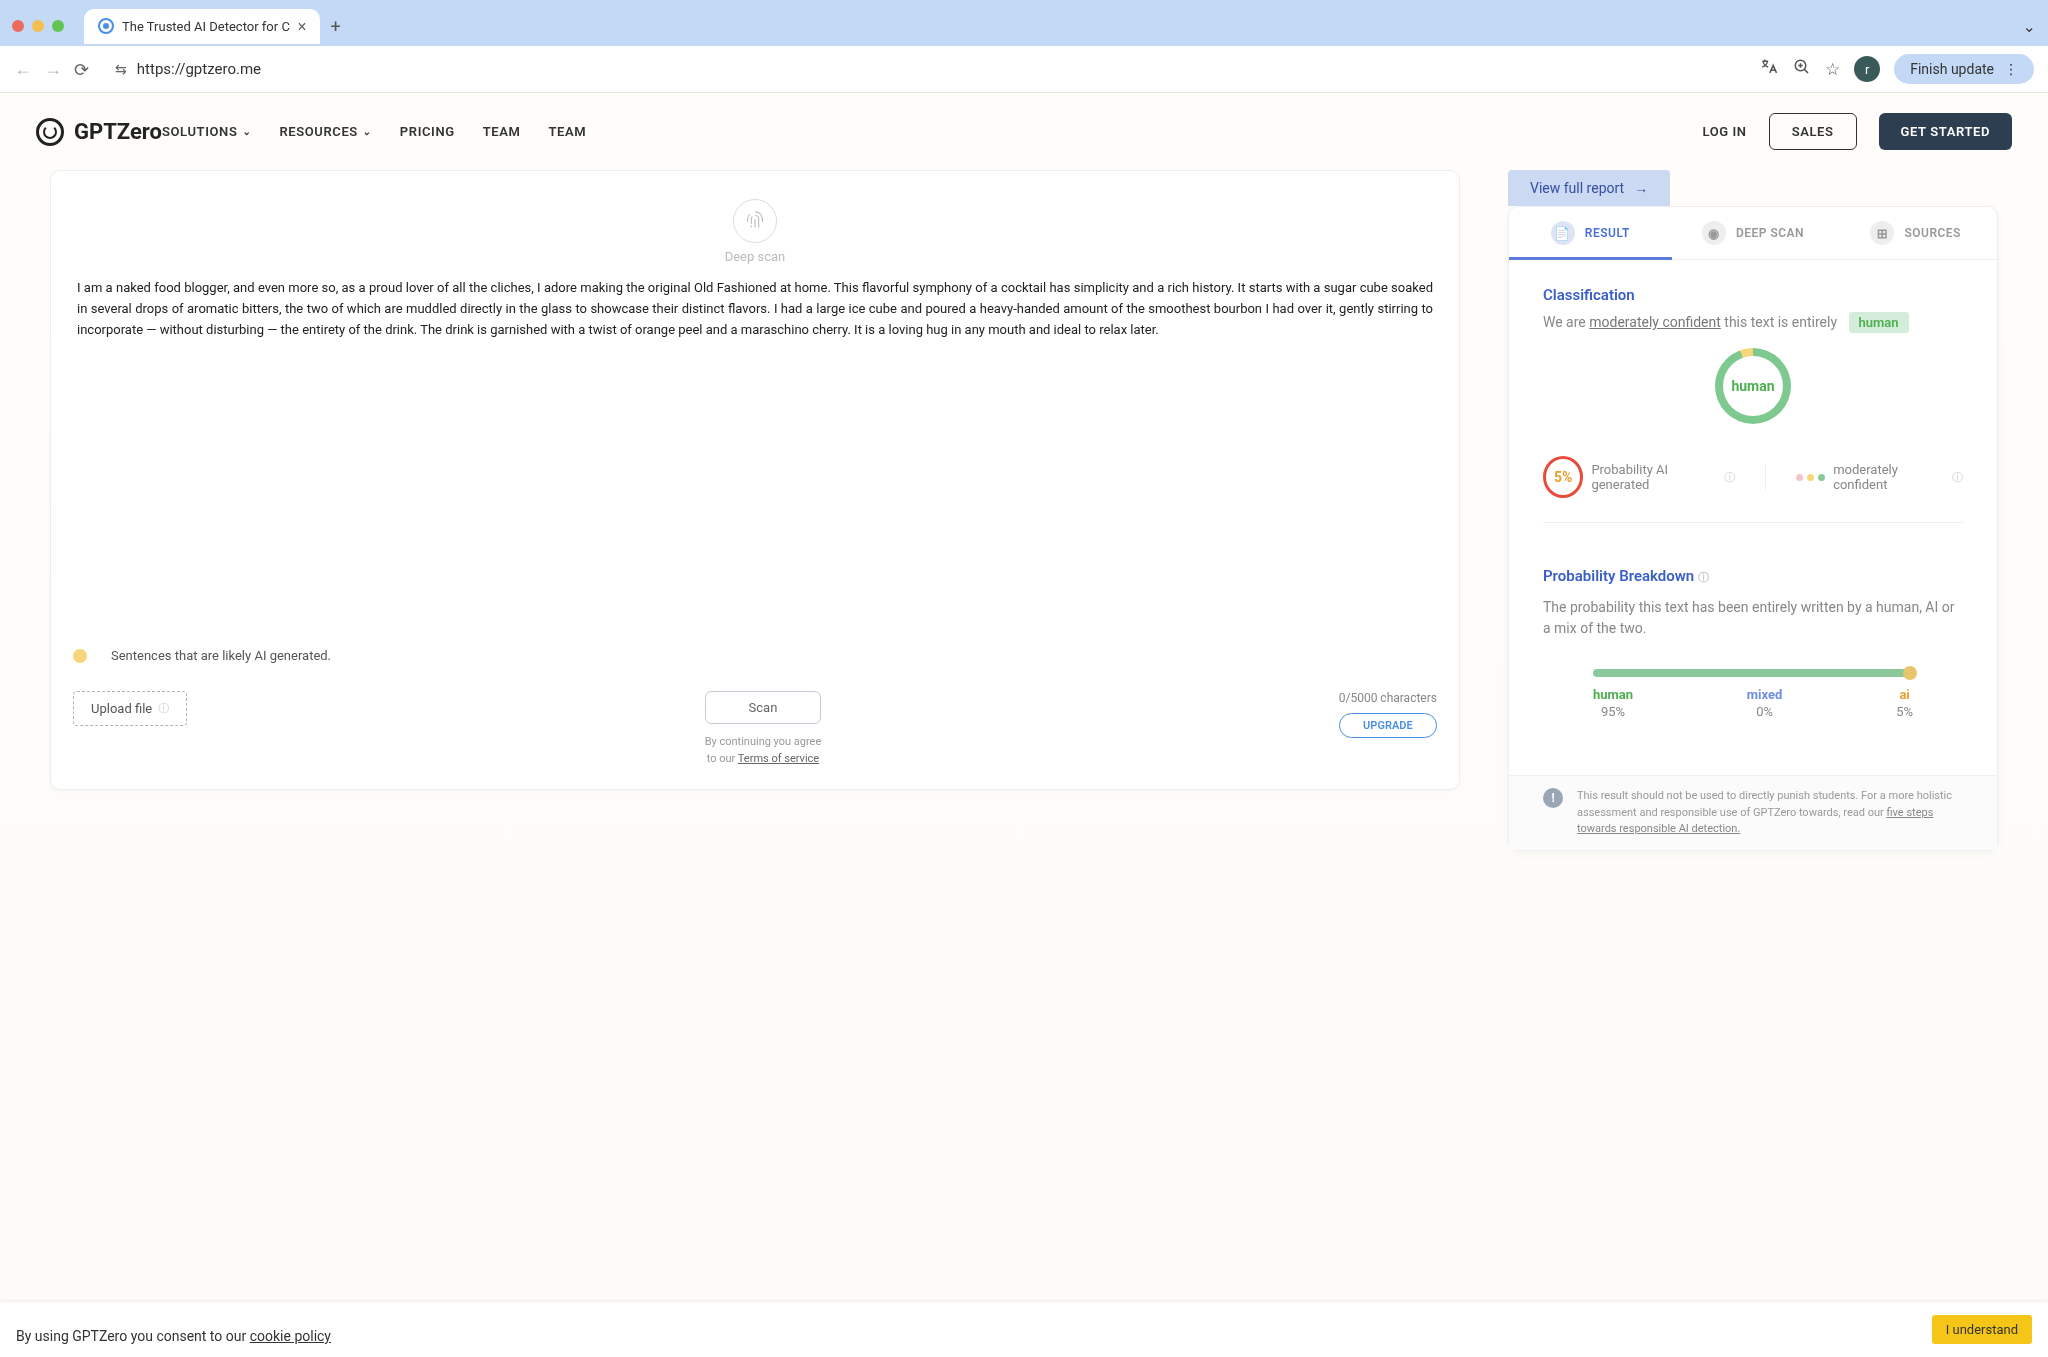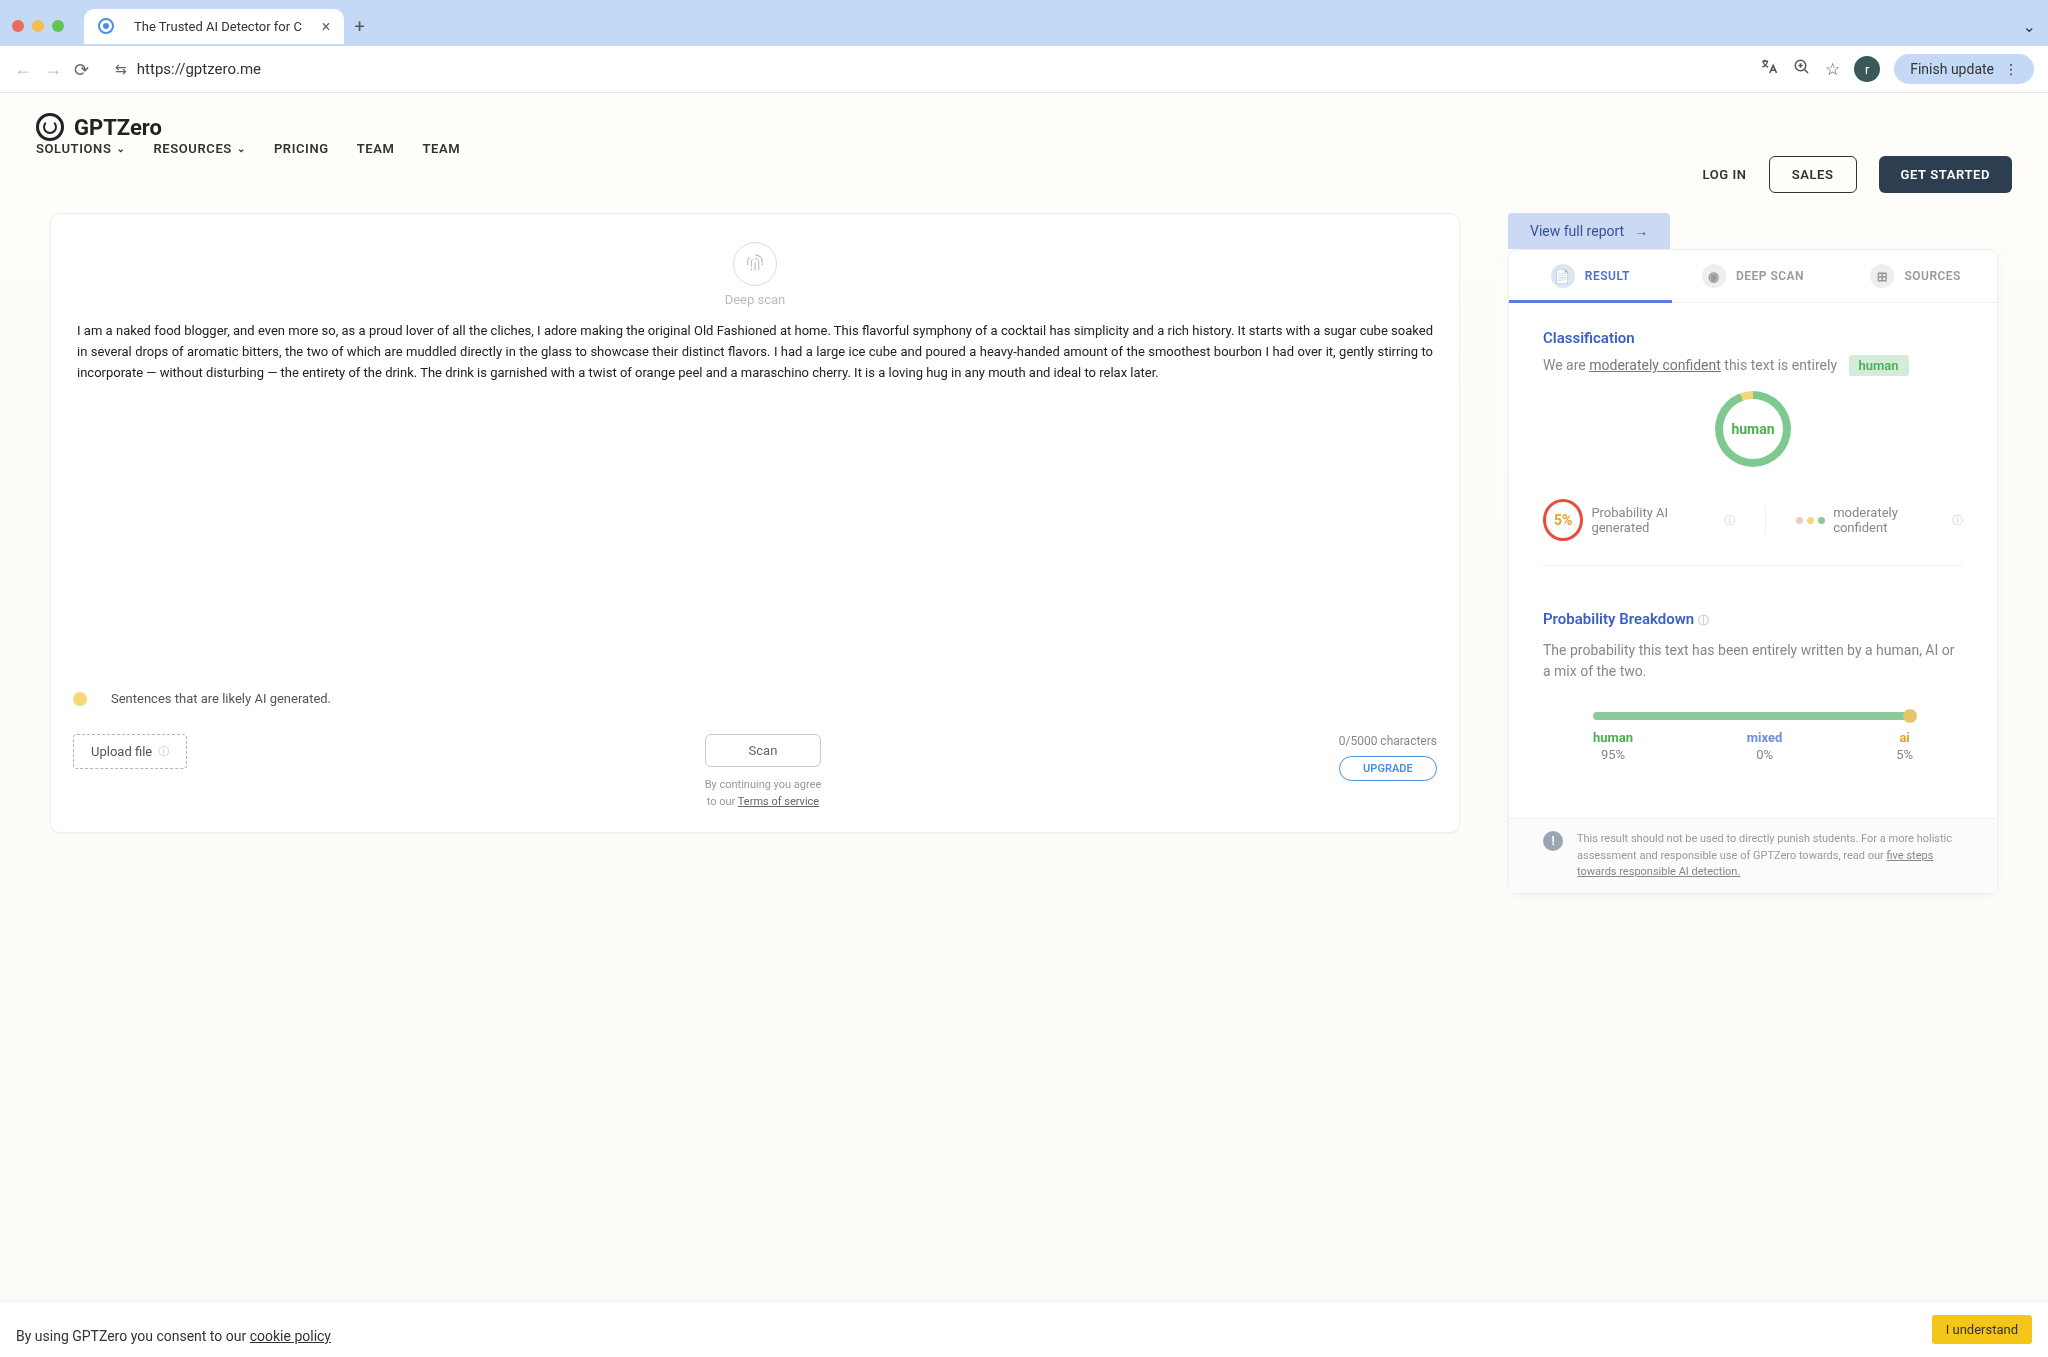--- a/index.html
+++ b/index.html
@@ -6,41 +6,41 @@
 body { font-family: -apple-system, BlinkMacSystemFont, "Segoe UI", Roboto, sans-serif; background: #fff; overflow-x: hidden; }
 
 
 .browser-chrome { background: #c4d9f5; }
 .tab-strip { display: flex; align-items: center; padding: 6px 12px 0; height: 46px; }
 .traffic-lights { display: flex; gap: 8px; margin-right: 20px; }
 .traffic-lights span { width: 12px; height: 12px; border-radius: 50%; }
 .tl-red { background: #ed6a5e; }
 .tl-yellow { background: #f5bf4f; }
 .tl-green { background: #61c554; }
-.tab { background: #fff; border-radius: 10px 10px 0 0; padding: 8px 14px; display: flex; align-items: center; gap: 20px; min-width: 230px; }
+.tab { background: #fff; border-radius: 10px 10px 0 0; padding: 8px 14px; display: flex; align-items: center; gap: 8px; min-width: 230px; }
 .tab-favicon { width: 16px; height: 16px; border-radius: 50%; border: 2px solid #4a90e2; position: relative; }
 .tab-favicon::after { content: ""; position: absolute; inset: 3px; border-radius: 50%; background: #4a90e2; }
 .tab-title { font-size: 13px; color: #333; flex: 1; white-space: nowrap; overflow: hidden; text-overflow: ellipsis; }
 .tab-close { color: #666; font-size: 16px; }
 .new-tab { margin-left: 10px; color: #555; font-size: 18px; }
 .tab-overflow { margin-left: auto; color: #444; }
 
 .toolbar { background: #fff; display: flex; align-items: center; padding: 8px 14px; gap: 12px; border-bottom: 1px solid #e3e3e3; }
 .nav-ico { color: #666; font-size: 18px; }
 .nav-ico.disabled { color: #bbb; }
 .url-bar { flex: 1; display: flex; align-items: center; gap: 10px; padding: 6px 14px; border-radius: 20px; background: #fff; }
 .url-text { font-size: 15px; color: #333; }
 .toolbar-right { display: flex; align-items: center; gap: 14px; }
 .toolbar-right .ico { color: #555; font-size: 17px; }
 .avatar-chip { width: 26px; height: 26px; border-radius: 50%; background: #3a5a5a; color: #fff; display: flex; align-items: center; justify-content: center; font-size: 13px; }
 .finish-update { background: #c4d9f5; padding: 7px 16px; border-radius: 18px; font-size: 14px; color: #333; display: flex; align-items: center; gap: 10px; }
 
 
 .app { min-height: calc(100vh - 90px); background: linear-gradient(180deg, #fefdf9 0%, #fcfbf7 100%); position: relative; }
-.app-header { display: flex; padding: 20px 36px; flex-direction: column; }
+.app-header { display: flex; padding: 20px 36px; }
 .logo { display: flex; align-items: center; gap: 10px; font-size: 22px; font-weight: 700; color: #222; }
 .logo-mark { width: 28px; height: 28px; border: 3px solid #222; border-radius: 50%; position: relative; }
 .logo-mark::after { content: ""; position: absolute; inset: 4px; border: 2px solid #222; border-radius: 50%; border-top-color: transparent; }
 .nav-links { display: flex; gap: 28px; }
 .nav-link { font-size: 13px; font-weight: 600; letter-spacing: 0.6px; color: #333; display: flex; align-items: center; gap: 5px; }
 .nav-actions { margin-left: auto; display: flex; align-items: center; gap: 22px; }
 .nav-action { font-size: 13px; font-weight: 600; letter-spacing: 0.6px; color: #333; }
 .btn-outline { border: 1.5px solid #333; border-radius: 6px; padding: 10px 22px; }
 .btn-primary { background: #2d3e50; color: #fff; border-radius: 6px; padding: 11px 22px; }
 

